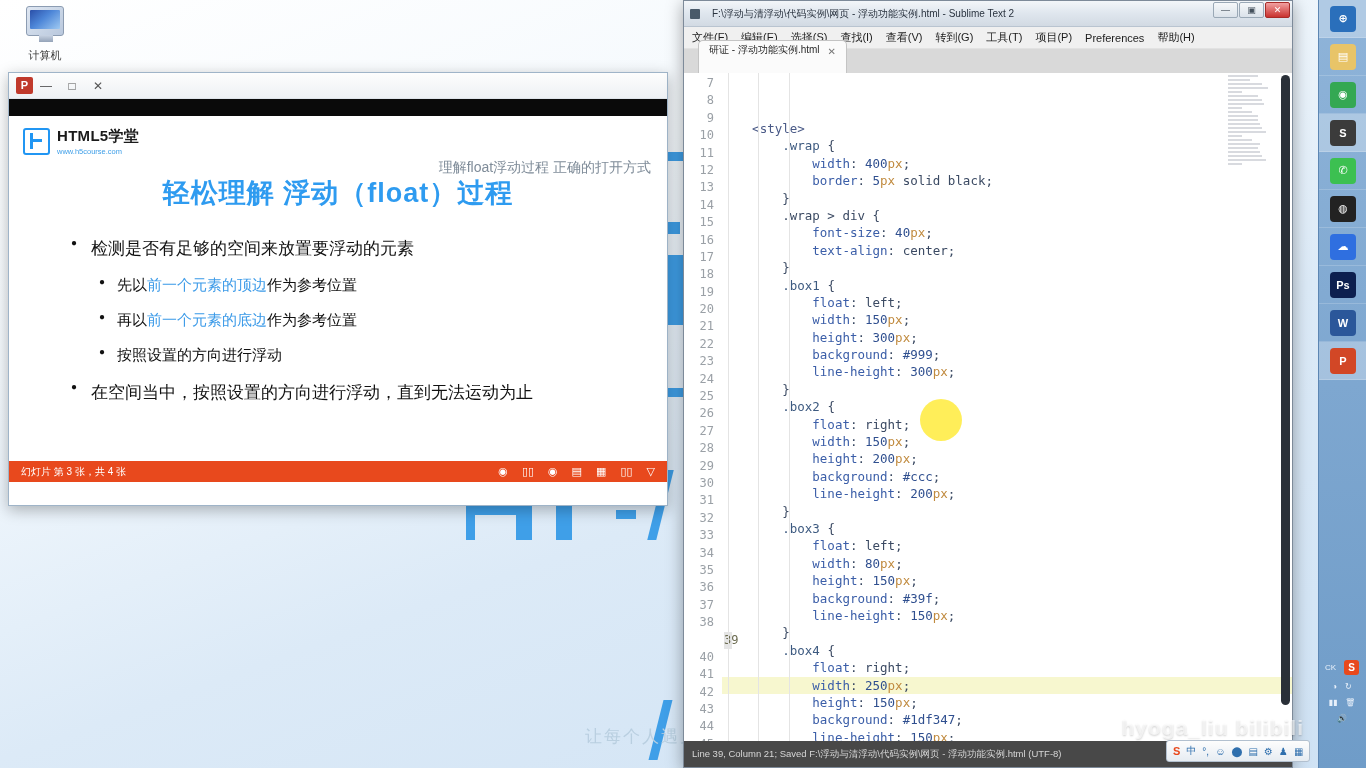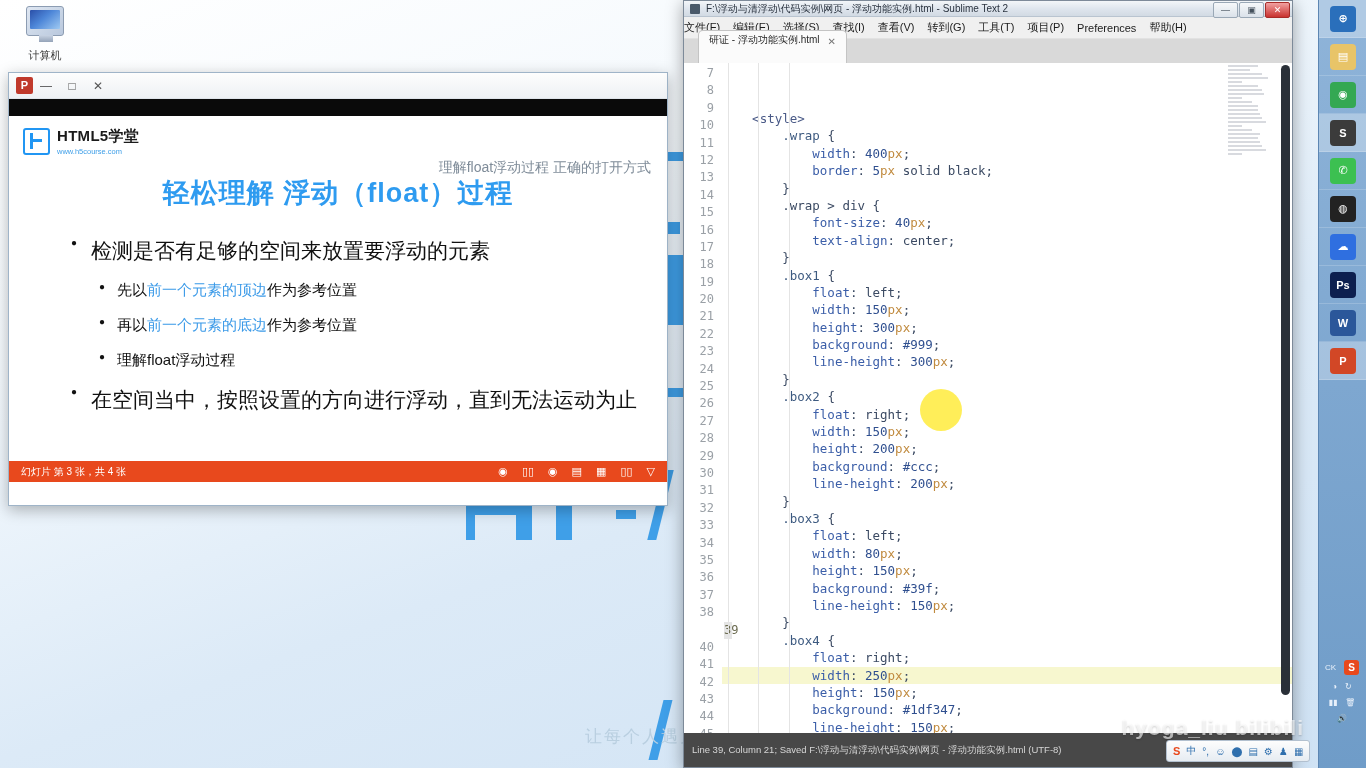--- a/index.html
+++ b/index.html
@@ -53,47 +53,47 @@
   #brand-mark { width:27px; height:27px; border:2.5px solid #2196f3; border-radius:3px;
     position:relative; margin-right:7px; }
   #brand-mark::before { content:""; position:absolute; left:5px; top:3px; width:3px; height:16px; background:#2196f3; }
   #brand-mark::after  { content:""; position:absolute; left:5px; top:9px; width:12px; height:3px; background:#2196f3; }
   #brand-name { font-size:15px; font-weight:bold; color:#1a1a1a; letter-spacing:.3px; }
   #brand-url { font-size:7.5px; color:#3f9fe8; margin-top:1px; }
   #slide-topic { position:absolute; right:16px; top:19px; font-size:14px; color:#7f8c99;margin-top:24px; }
   #slide-title { text-align:center; font-size:27px; font-weight:bold; color:#2e9bf0;
     margin-top:6px; letter-spacing:1px; }
   #bullets { margin:26px 0 0 62px; }
-  .b1 { font-size:21px; color:#111; margin-bottom:16px; position:relative; padding-left:20px; }
+  .b1 { font-size:17px; color:#111; margin-bottom:16px; position:relative; padding-left:20px; }
   .b2 { font-size:15px; color:#111; margin:0 0 16px 28px; position:relative; padding-left:18px; }
   .b1::before, .b2::before { content:"●"; position:absolute; left:0; top:0; font-size:10px; }
   .hl { color:#3b9ae8; font-weight:normal; }
   #ppt-statusbar { height:21px; background:#e8491d; display:flex; align-items:center;
     color:#fff; font-size:10px; padding:0 12px; }
   #ppt-status-text { flex:1; }
   #ppt-status-icons { display:flex; gap:14px; font-size:11px; align-items:center; }
 
   
   #sublime-window {
     position:absolute; left:683px; top:0; width:610px; height:768px;
     background:#f2f2f2; border:1px solid #7d8a99;
     box-shadow:0 3px 16px rgba(0,0,0,.35); display:flex; flex-direction:column;
   }
-  #st-titlebar { height:16px;
+  #st-titlebar { height:26px;
     background:linear-gradient(180deg,#f3f6f9 0%, #dfe6ee 50%, #d2dae3 100%);
-    display:flex; align-items:center; position:relative; border-bottom:1px solid #b9c4d0; }
+    display:flex; align-items:center; position:relative; border-bottom:1px solid #b9c4d0;gap:6px; }
   #st-icon { width:10px; height:10px; margin-left:6px; background:#4a5a6a; border-radius:1px; }
   #st-title { margin-left:6px; font-size:10px; color:#2b3440; white-space:nowrap; overflow:hidden; }
   #st-wincontrols { position:absolute; right:2px; top:1px; display:flex; gap:1px; }
   .st-wb { width:25px; height:16px; border:1px solid #9aa8b6; border-radius:2px;
     background:linear-gradient(180deg,#f6f8fa,#dbe2ea); font-size:9px; color:#44505c;
     text-align:center; line-height:14px; }
   .st-wb.close { background:linear-gradient(180deg,#f1a0a0,#c9322f); border-color:#a72b28; color:#fff; }
   #st-menubar { height:22px; background:#f0f0f0; display:flex; align-items:center;
-    gap:13px; font-size:11px; color:#1c1c1c; border-bottom:1px solid #e2e2e2; }
+    padding-left:8px; gap:13px; font-size:11px; color:#1c1c1c; border-bottom:1px solid #e2e2e2; }
   #st-tabbar { height:24px; background:#d9d9d9; display:flex; align-items:flex-end; padding-left:14px; }
   #st-tab { height:22px; background:#fbfbfb; border-radius:5px 5px 0 0; padding:16px 10px;
     display:flex; align-items:flex-end; gap:8px; font-size:10px; color:#2a2a2a;
     border:1px solid #c4c4c4; border-bottom:none; }
   #st-tab .x { font-size:10px; color:#777; }
   #st-editor { flex:1; background:#fff; position:relative; overflow:hidden; display:flex; }
   #gutter { width:38px; background:#fff; padding-top:2px; text-align:right;
     font-family:"DejaVu Sans Mono","Liberation Mono",monospace; font-size:12px; color:#9aa0a6; }
   .ln { height:17.4px; line-height:17.4px; padding-right:8px; }
   .ln.active { background:#e5e5e5; color:#6b6b50;margin-left:40px; }
@@ -107,21 +107,21 @@
   .valc { color:#2f4f8f; }
   .unit { color:#c08a3e; }
   #indent-guides { position:absolute; inset:0; pointer-events:none; }
   .guide { position:absolute; top:0; bottom:0; width:1px; background:#e4e4e4; }
   #click-halo { position:absolute; left:198px; top:326px; width:42px; height:42px;
     border-radius:50%; background:rgba(255,235,60,.85); }
   #minimap { position:absolute; right:14px; top:0; width:56px; height:120px; opacity:.55; }
   .mm-line { background:#b9bcc6; height:2px; margin:2px 0 2px 6px; }
   #st-vscroll { position:absolute; right:2px; top:2px; width:9px; height:630px;
     background:#2a3038; border-radius:5px; }
-  #st-statusbar { height:34px; background:#484848; color:#d6d6d6; font-size:9.5px;
+  #st-statusbar { height:26px; background:#484848; color:#d6d6d6; font-size:9.5px;
     display:flex; align-items:center; padding-left:8px; white-space:nowrap; overflow:hidden; }
 
   
   #dock { position:absolute; right:0; top:0; width:48px; height:768px;
     background:linear-gradient(180deg,#8fb4d9 0%, #7ea7d0 50%, #6f9cc8 100%);
     border-left:1px solid #5c86b3; }
   .dock-item { width:48px; height:38px; display:flex; align-items:center; justify-content:center;
     border-bottom:1px solid rgba(255,255,255,.18); }
   .dock-item.sel { background:rgba(255,255,255,.30); }
   .dk { width:26px; height:26px; border-radius:4px; display:flex; align-items:center;
@@ -190,21 +190,21 @@
       <div class="b1">
         <span>检测是否有足够的空间来放置要浮动的元素</span>
       </div>
       <div class="b2">
         <span>先以</span><span class="hl">前一个元素的顶边</span><span>作为参考位置</span>
       </div>
       <div class="b2">
         <span>再以</span><span class="hl">前一个元素的底边</span><span>作为参考位置</span>
       </div>
       <div class="b2">
-        <span>理解float浮动过程</span>
+        <span>按照设置的方向进行浮动</span>
       </div>
       <div class="b1">
         <span>在空间当中，按照设置的方向进行浮动，直到无法运动为止</span>
       </div>
     </div>
   </div>
 
   <div id="ppt-statusbar">
     <div id="ppt-status-text">幻灯片 第 3 张，共 4 张</div>
     <div id="ppt-status-icons">

